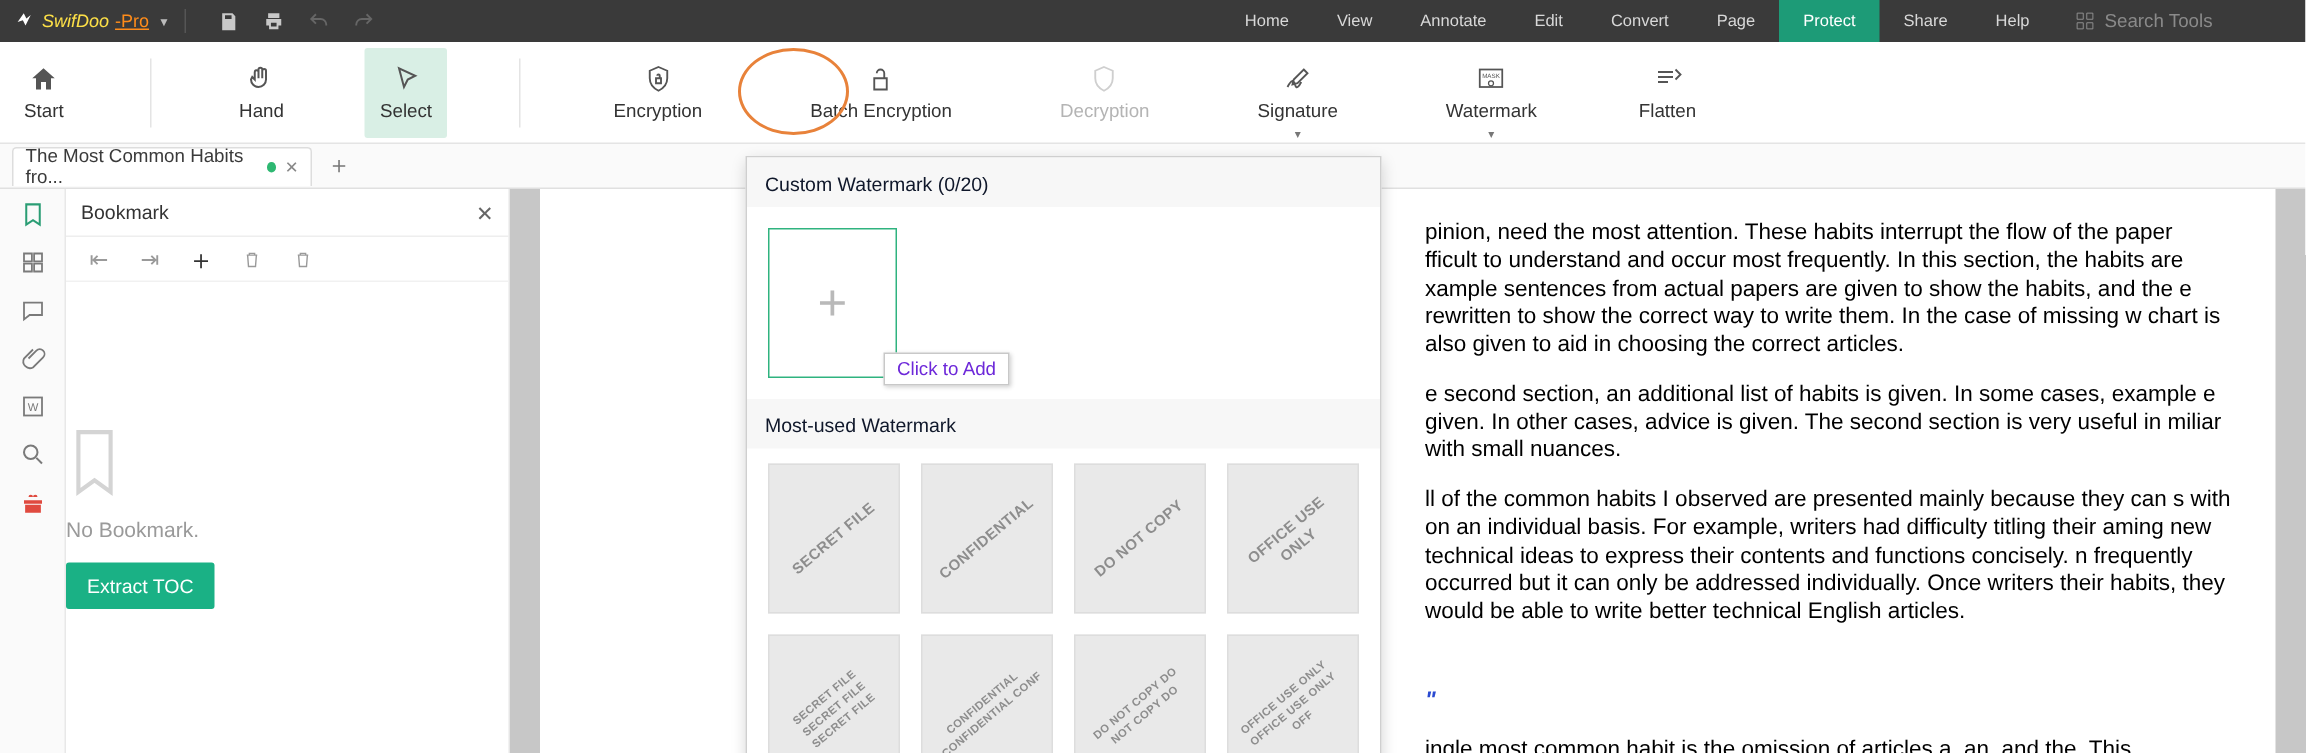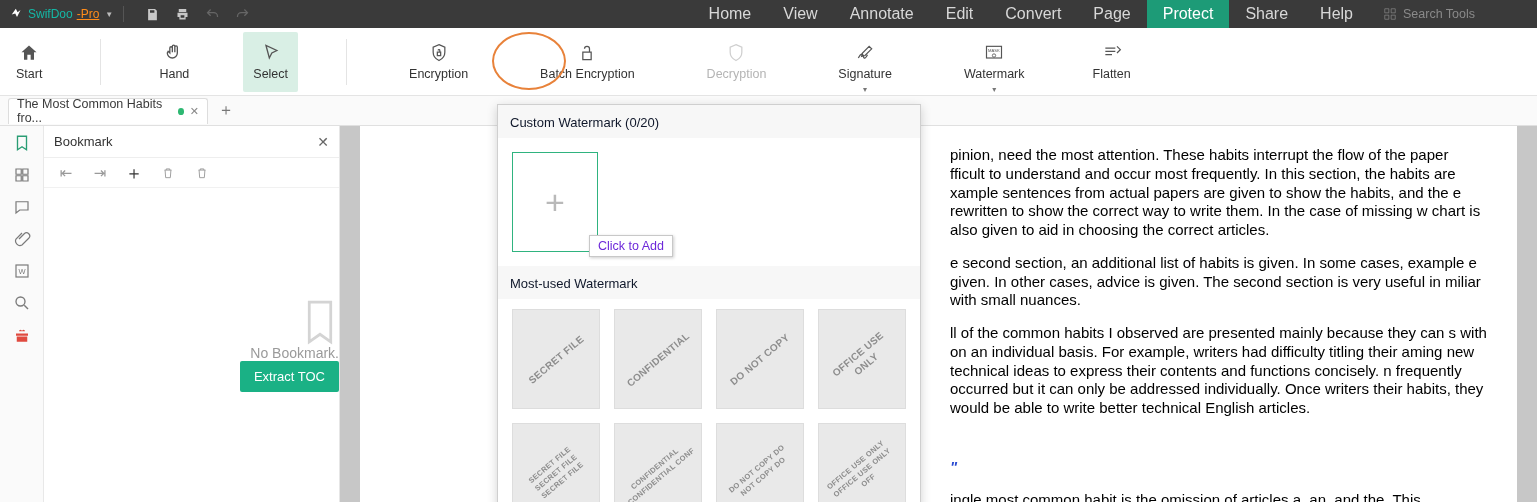--- a/index.html
+++ b/index.html
@@ -2,28 +2,28 @@
 <html><head>
 <meta charset="utf-8">
 <style>
 * { box-sizing: border-box; margin: 0; padding: 0; font-family: "Segoe UI", Arial, sans-serif; }
 body { width: 1537px; height: 502px; overflow: hidden; background: #fff; position: relative; }
 
 
 .titlebar { height: 28px; background: #3a3a3a; display: flex; align-items: center; color: #d8d8d8; font-size: 12px; }
 .logo-wrap { display: flex; align-items: center; padding: 0 6px 0 10px; gap: 4px; }
 .logo-icon { width: 14px; height: 14px; }
-.logo-swif { color: #14b8a6; font-weight: 500; }
+.logo-swif { color: #fde047; font-weight: 500; font-style: italic; }
 .logo-pro { color: #ff8c1a; font-weight: 500; text-decoration: underline; }
 .dd-caret { margin-left: 2px; font-size: 8px; color: #bbb; }
 .qat { display: flex; gap: 14px; padding: 0 16px; }
 .qat-icon { width: 16px; height: 16px; color: #c8c8c8; cursor: pointer; display:flex; align-items:center; justify-content:center; }
 .qat-icon.dim { color: #666; }
 .top-menu { margin-left: auto; display: flex; align-items: stretch; height: 100%; }
-.top-menu-item { padding: 0 16px; display: flex; align-items: center; cursor: pointer; font-size: 16px; }
+.top-menu-item { padding: 0 16px; display: flex; align-items: center; cursor: pointer; font-size: 11px; }
 .top-menu-item.active { background: #1d9b77; color: #fff; }
 .search-wrap { display: flex; align-items: center; gap: 6px; padding: 0 14px; color: #aaa; }
 .search-input { background: transparent; border: none; color: #f97316; font-size: 12.5px; width: 120px; outline: none; }
 .search-input::placeholder { color: #8a8a8a; }
 
 
 .ribbon { height: 68px; background: #fff; border-bottom: 1px solid #e4e4e4; display: flex; align-items: center; padding: 0 6px; position: relative; gap: 44px; }
 .rib-btn { display: flex; flex-direction: column; align-items: center; justify-content: center; height: 60px; padding: 0 10px; cursor: pointer; font-size: 12.5px; color: #333; gap: 4px; border-radius: 2px; position: relative; }
 .rib-btn.wide { padding: 0 14px; }
 .rib-btn.sel { background: #d9efe5; }
@@ -50,21 +50,21 @@
 .rail-icon.active { color: #2a9d74; }
 .gift-icon { color: #e04a3f; }
 
 
 .panel { width: 296px; background: #fff; border-right: 1px solid #e6e6e6; display: flex; flex-direction: column; }
 .panel-head { height: 32px; display: flex; align-items: center; justify-content: space-between; padding: 0 10px; font-size: 13px; color: #333; border-bottom: 1px solid #eee; }
 .panel-close { color: #666; font-size: 14px; cursor: pointer; }
 .panel-tool { height: 30px; display:flex; align-items:center; gap: 18px; padding: 0 14px; border-bottom: 1px solid #f1f1f1; }
 .pt-icn { width:16px; height:16px; color:#9a9a9a; cursor:pointer; display:flex; align-items:center; justify-content:center; font-size:15px;}
 .pt-icn.plus { color:#333; font-size:18px; }
-.panel-body { flex:1; display:flex; flex-direction:column; align-items:flex-end; justify-content:center; }
+.panel-body { flex:1; display:flex; flex-direction:column; align-items:flex-start; justify-content:center; gap:14px; }
 .big-bm { width: 38px; height: 46px; color: #d4d4d4; }
 .no-bm { color: #9a9a9a; font-size: 14px; font-weight: 500; }
 .extract-btn { background: #1ab185; color: #fff; border: none; padding: 8px 14px; font-size: 13px; cursor: pointer; border-radius: 2px; }
 
 
 .docview { flex:1; background: #c7c7c7; position: relative; overflow: hidden; }
 .page { position:absolute; left: 20px; top: 0; right: 20px; bottom: -200px; background: #fff; padding: 20px 30px; }
 .doc-text { font-family: "Times New Roman", serif; font-size: 15px; line-height: 1.25; color: #000; }
 .doc-text p { margin-bottom: 14px; }
 .quote { color: #2a4ad1; font-style: italic; font-weight: 600; }

